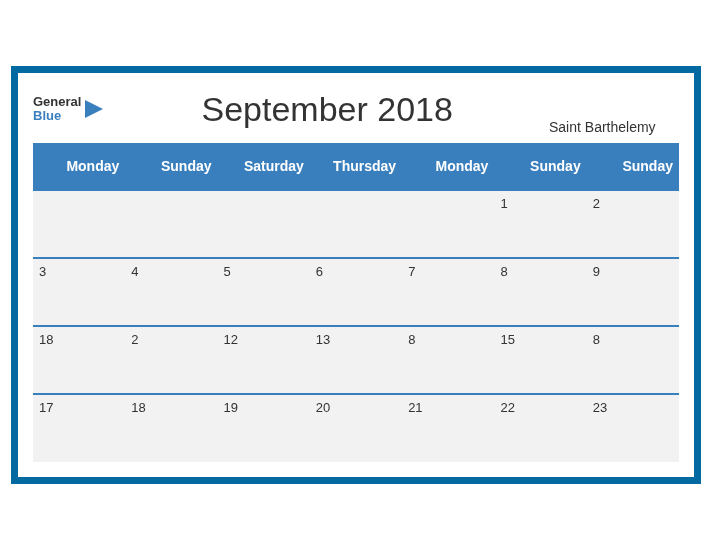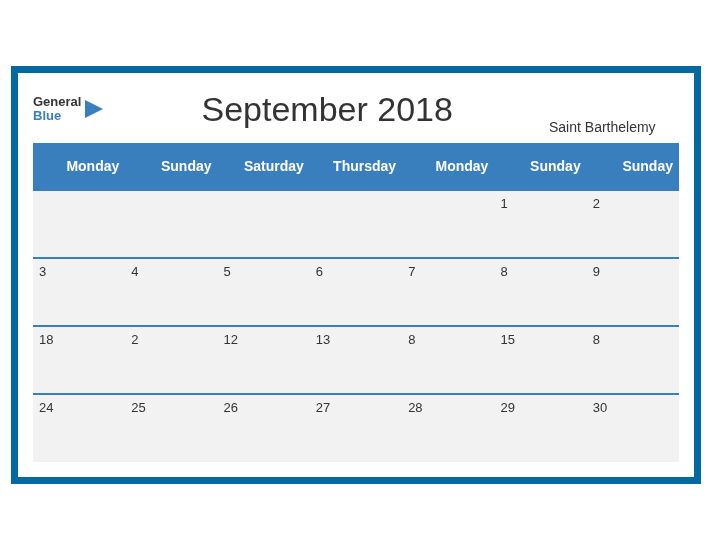--- a/index.html
+++ b/index.html
@@ -147,23 +147,23 @@
         <tr>
           <td><span class="day-num">18</span></td>
           <td><span class="day-num">2</span></td>
           <td><span class="day-num">12</span></td>
           <td><span class="day-num">13</span></td>
           <td><span class="day-num">8</span></td>
           <td><span class="day-num">15</span></td>
           <td><span class="day-num">8</span></td>
         </tr>
         <tr>
-          <td><span class="day-num">24</span></td>
-          <td><span class="day-num">25</span></td>
-          <td><span class="day-num">26</span></td>
-          <td><span class="day-num">27</span></td>
-          <td><span class="day-num">28</span></td>
-          <td><span class="day-num">29</span></td>
-          <td><span class="day-num">30</span></td>
+          <td><span class="day-num">17</span></td>
+          <td><span class="day-num">18</span></td>
+          <td><span class="day-num">19</span></td>
+          <td><span class="day-num">20</span></td>
+          <td><span class="day-num">21</span></td>
+          <td><span class="day-num">22</span></td>
+          <td><span class="day-num">23</span></td>
         </tr>
       </tbody>
   </table>
 </div>
 
 </body></html>

